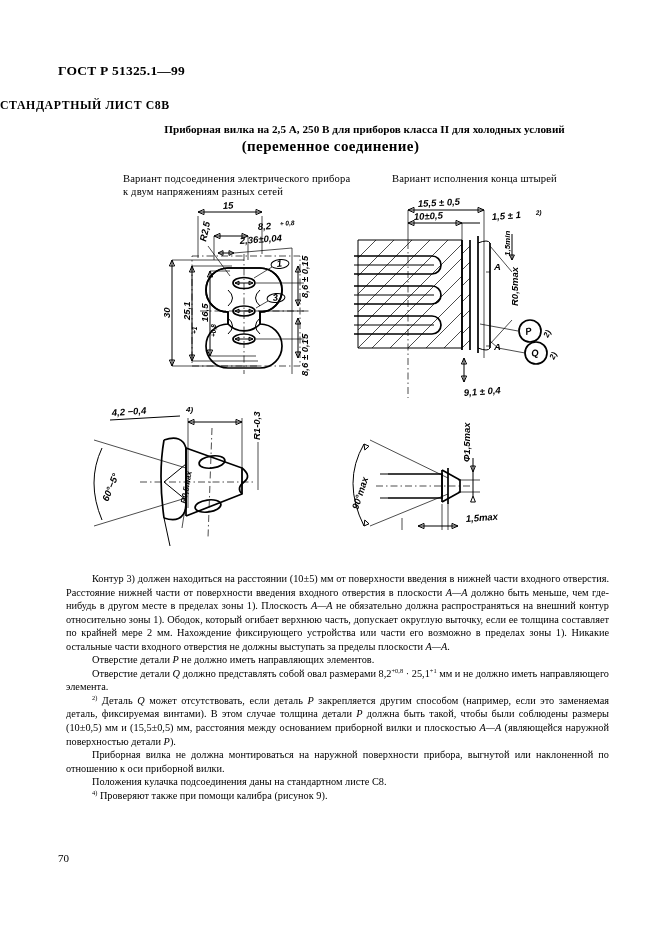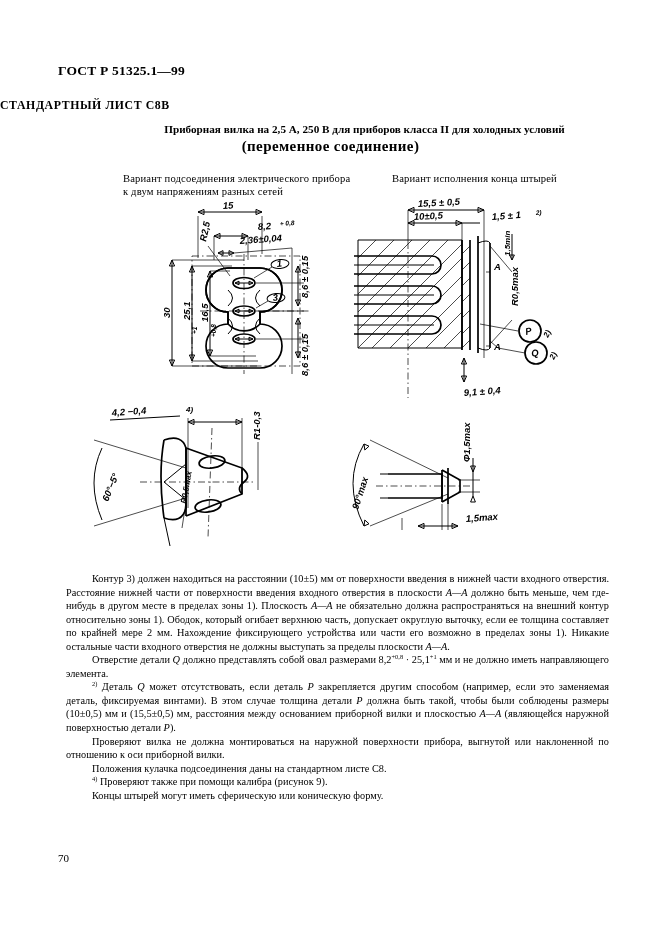--- a/index.html
+++ b/index.html
@@ -395,23 +395,23 @@
       <path class="ln" d="M88 108 l6 -2.6 v5.2 z M128 108 l-6 -2.6 v5.2 z" fill="#000"></path>
       <path class="ln-thin" d="M112 86 L112 112 M118 86 L118 112 M72 100 L72 112"></path>
       <text class="dim-text" x="136" y="104" transform="rotate(-4 136 104)">1,5max</text>
 
       <path class="ln-dash" d="M46 68 L140 68"></path>
     </svg>
   </div>
 
   <div id="body-text">
     <p>Контур 3) должен находиться на расстоянии (10±5) мм от поверхности введения в нижней части входного отверстия. Расстояние нижней части от поверхности введения входного отверстия в плоскости <span class="ital">А—А</span> должно быть меньше, чем где-нибудь в другом месте в пределах зоны 1). Плоскость <span class="ital">А—А</span> не обязательно должна распространяться на внешний контур относительно зоны 1). Ободок, который огибает верхнюю часть, допускает округлую выточку, если ее толщина составляет по крайней мере 2 мм. Нахождение фиксирующего устройства или части его возможно в пределах зоны 1). Никакие остальные части входного отверстия не должны выступать за пределы плоскости <span class="ital">А—А</span>.</p>
+    <p>Отверстие детали <span class="ital">P</span> не должно иметь направляющих элементов.</p>
     <p>Отверстие детали <span class="ital">Q</span> должно представлять собой овал размерами 8,2<sup>+0,8</sup> · 25,1<sup>+1</sup> мм и не должно иметь направляющего элемента.</p>
     <p><sup>2)</sup> Деталь <span class="ital">Q</span> может отсутствовать, если деталь <span class="ital">P</span> закрепляется другим способом (например, если это заменяемая деталь, фиксируемая винтами). В этом случае толщина детали <span class="ital">P</span> должна быть такой, чтобы были соблюдены размеры (10±0,5) мм и (15,5±0,5) мм, расстояния между основанием приборной вилки и плоскостью <span class="ital">А—А</span> (являющейся наружной поверхностью детали <span class="ital">P</span>).</p>
-    <p>Проверяют вилка не должна монтироваться на наружной поверхности прибора, выгнутой или наклоненной по отношению к оси приборной вилки.</p>
+    <p>Приборная вилка не должна монтироваться на наружной поверхности прибора, выгнутой или наклоненной по отношению к оси приборной вилки.</p>
     <p>Положения кулачка подсоединения даны на стандартном листе C8.</p>
     <p><sup>4)</sup> Проверяют также при помощи калибра (рисунок 9).</p>
-    <p>Концы штырей могут иметь сферическую или коническую форму.</p>
   </div>
 
   <div id="page-number">70</div>
 
 </div>
 
 </body></html>

